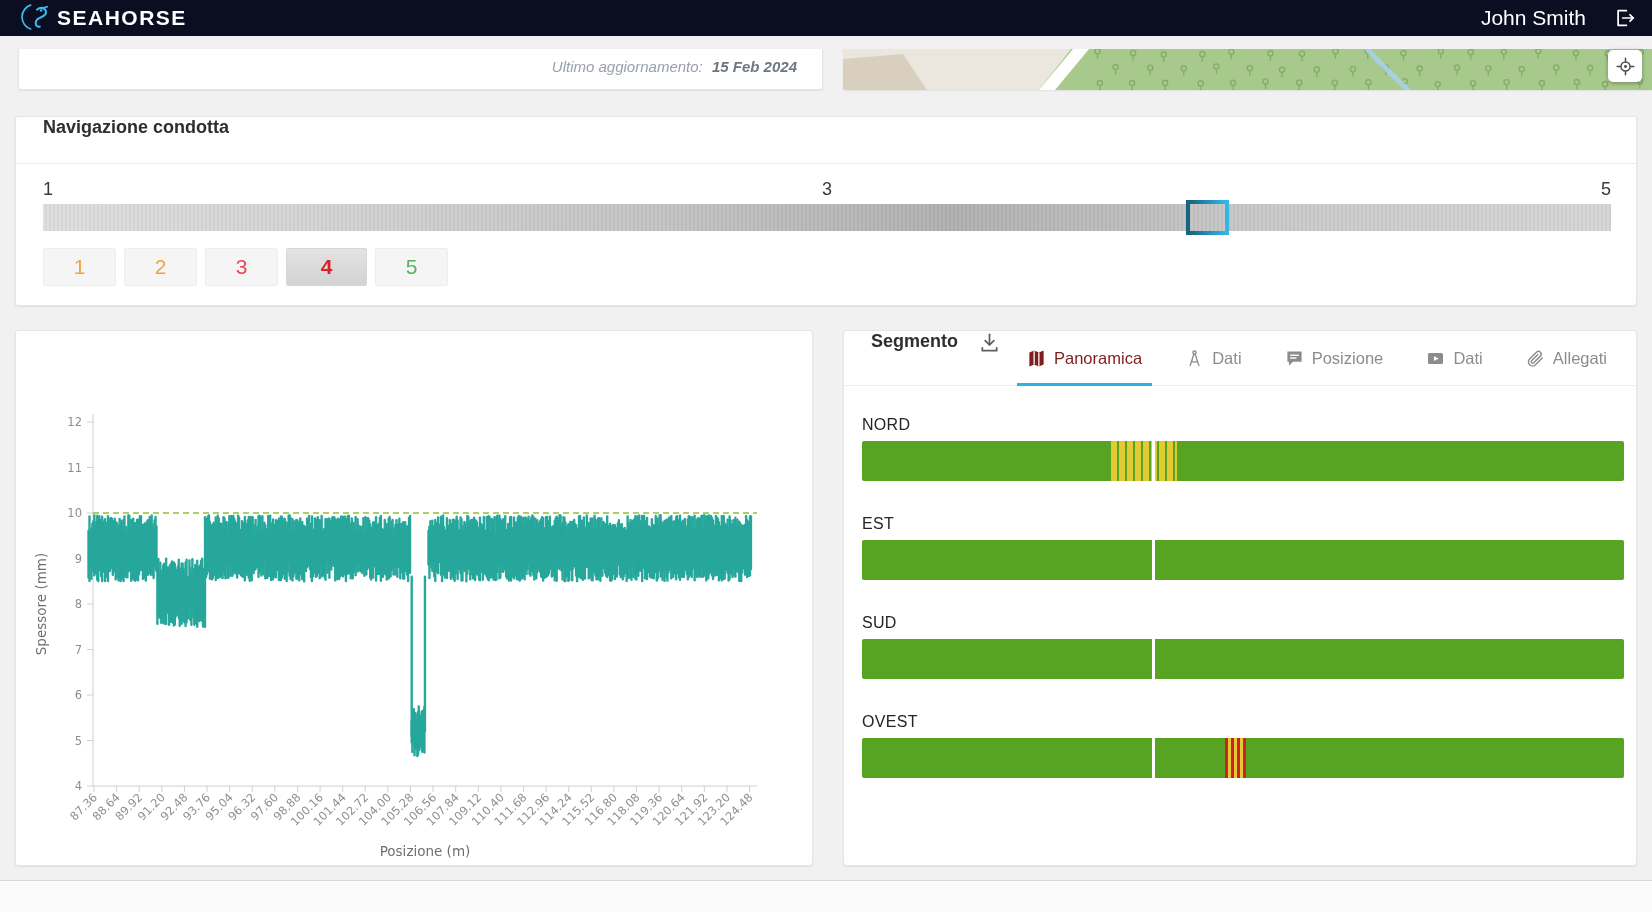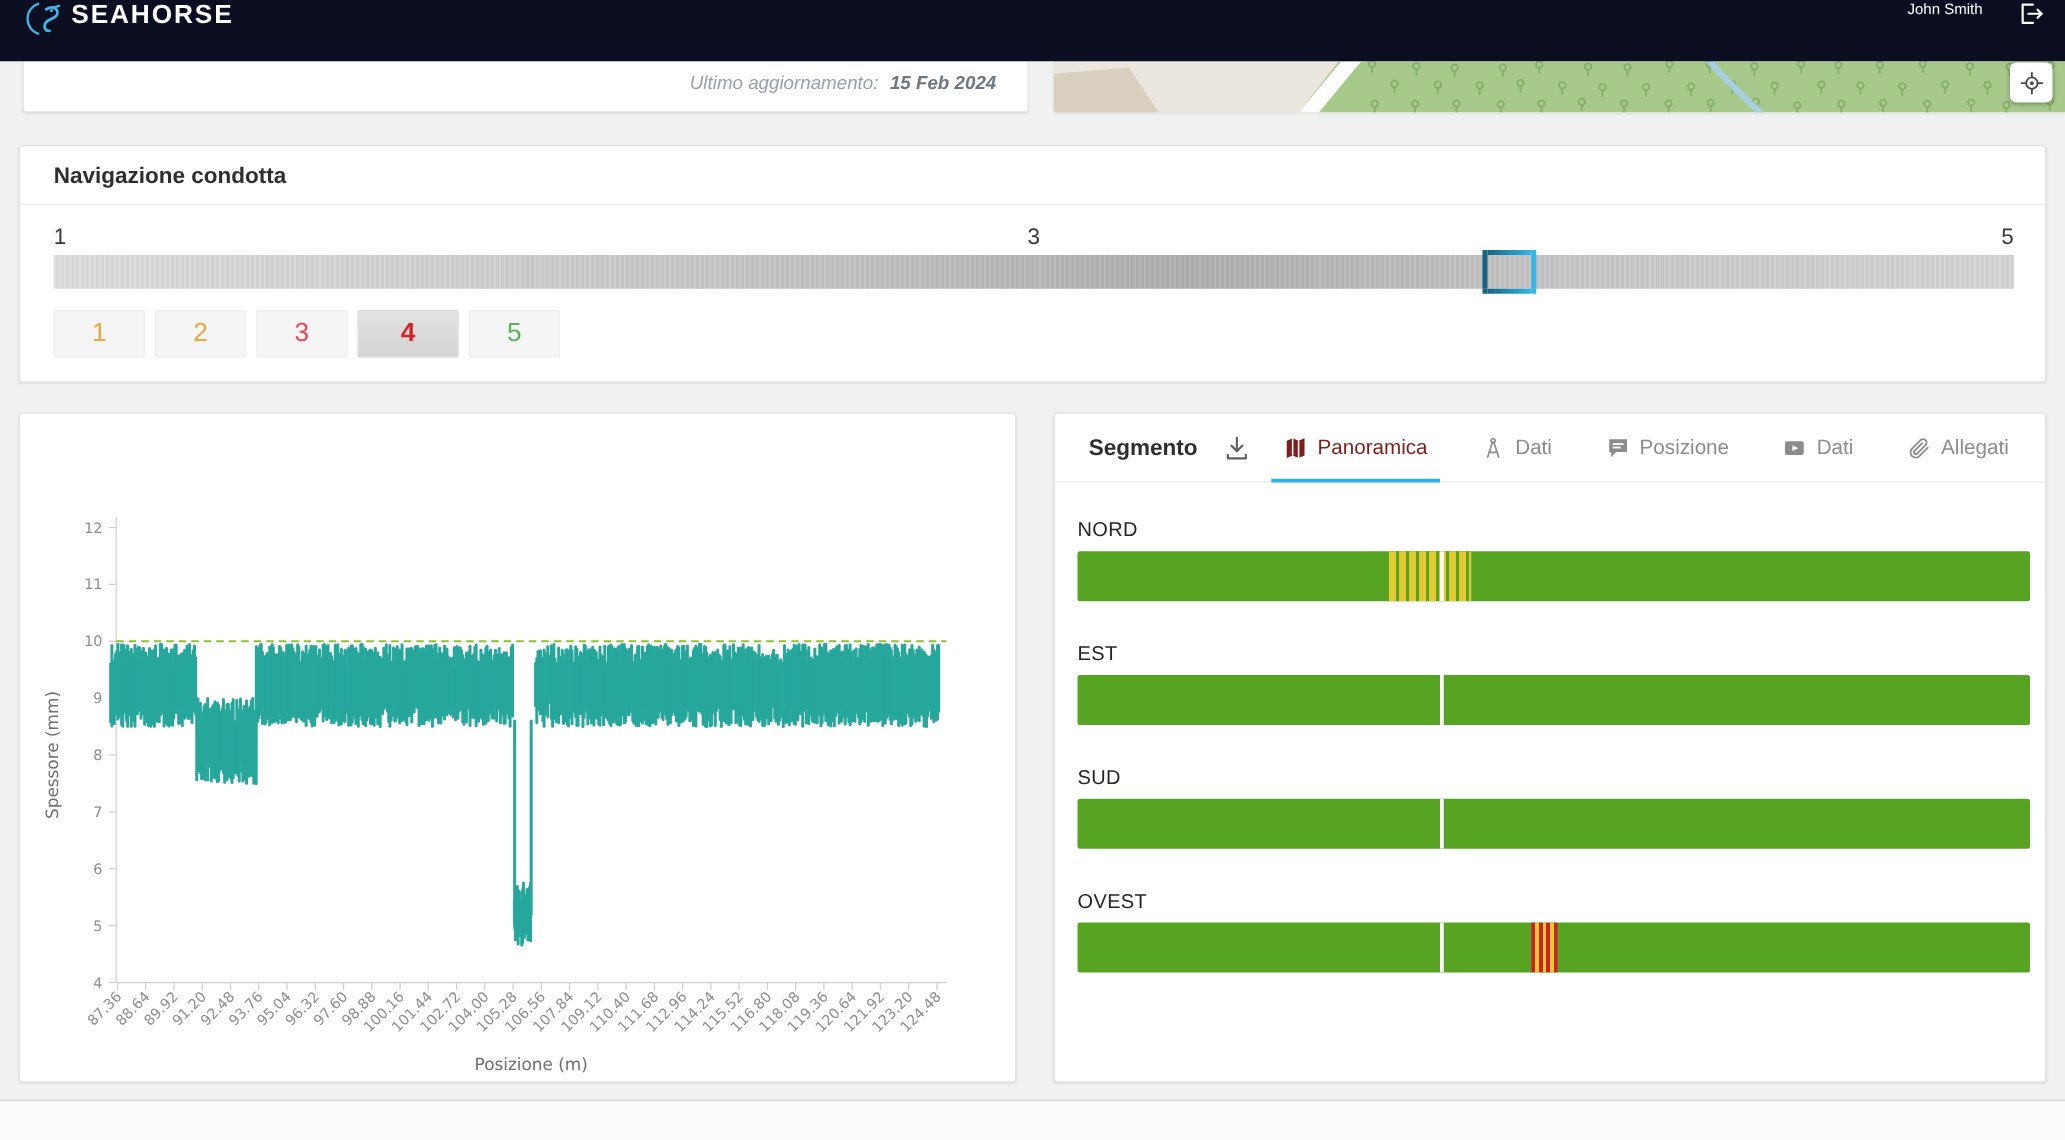--- a/index.html
+++ b/index.html
@@ -3,31 +3,31 @@
 <meta charset="utf-8">
 <style>
   * { box-sizing: border-box; margin: 0; padding: 0; }
   html,body { width:1652px; height:912px; }
   body {
     position: relative; background:#f1f1f1; overflow:hidden;
     font-family:"Liberation Sans", sans-serif; color:#333;
   }
   .icon svg { display:block; }
   
-  .navbar { position:absolute; left:0; top:0; width:100%; height:49px;
-    background:#0b0e21; display:flex; align-items:flex-start; padding:0 16px 0 20px; z-index:30;}
+  .navbar { position:absolute; left:0; top:0; width:100%; height:36px;
+    background:#0b0e21; display:flex; align-items:center; padding:0 16px 0 20px; z-index:30;}
   .logo { width:32px; height:32px; }
   .brand { color:#fff; font-size:21px; font-weight:bold; letter-spacing:1.5px; margin-left:5px; }
   .nav-spacer { flex:1; }
-  .user { color:#fff; font-size:12px; margin-right:28px; cursor:pointer; }
+  .user { color:#fff; font-size:21px; margin-right:28px; cursor:pointer; }
   .logout { width:22px; height:22px; color:#fff; cursor:pointer; }
   
   .card { position:absolute; background:#fff; border:1px solid #e4e4e4;
     border-radius:3px; box-shadow:0 1px 2px rgba(0,0,0,.07); }
-  .card-header { height:55px; border-bottom:1px solid #ececec; display:flex; align-items:center; padding:0 27px; }
+  .card-header { height:55px; border-bottom:1px solid #ececec; display:flex; align-items:flex-start; padding:0 27px; }
   .card-title { font-size:18px; font-weight:bold; color:#2e2e2e; }
   
   .card-update { left:18px; top:49px; width:805px; height:41px; border-top:none; border-radius:0 0 3px 3px; }
   .update-text { position:absolute; right:25px; top:9px; font-style:italic; font-size:15px; color:#98a0ab; }
   .update-text strong { color:#6e7681; margin-left:5px; }
   .card-map { left:843px; top:49px; width:809px; height:41px; border:none; border-radius:0 0 0 3px; overflow:visible; }
   #map-svg { position:absolute; left:0; top:0; width:100%; height:100%; border-radius:0 0 0 3px; }
   .locate-btn { position:absolute; right:10px; top:1px; width:34px; height:32px; background:#fff;
     border-radius:5px; box-shadow:0 1px 4px rgba(0,0,0,.35); display:flex; align-items:center; justify-content:center;
     color:#4a4a4a; cursor:pointer; }

